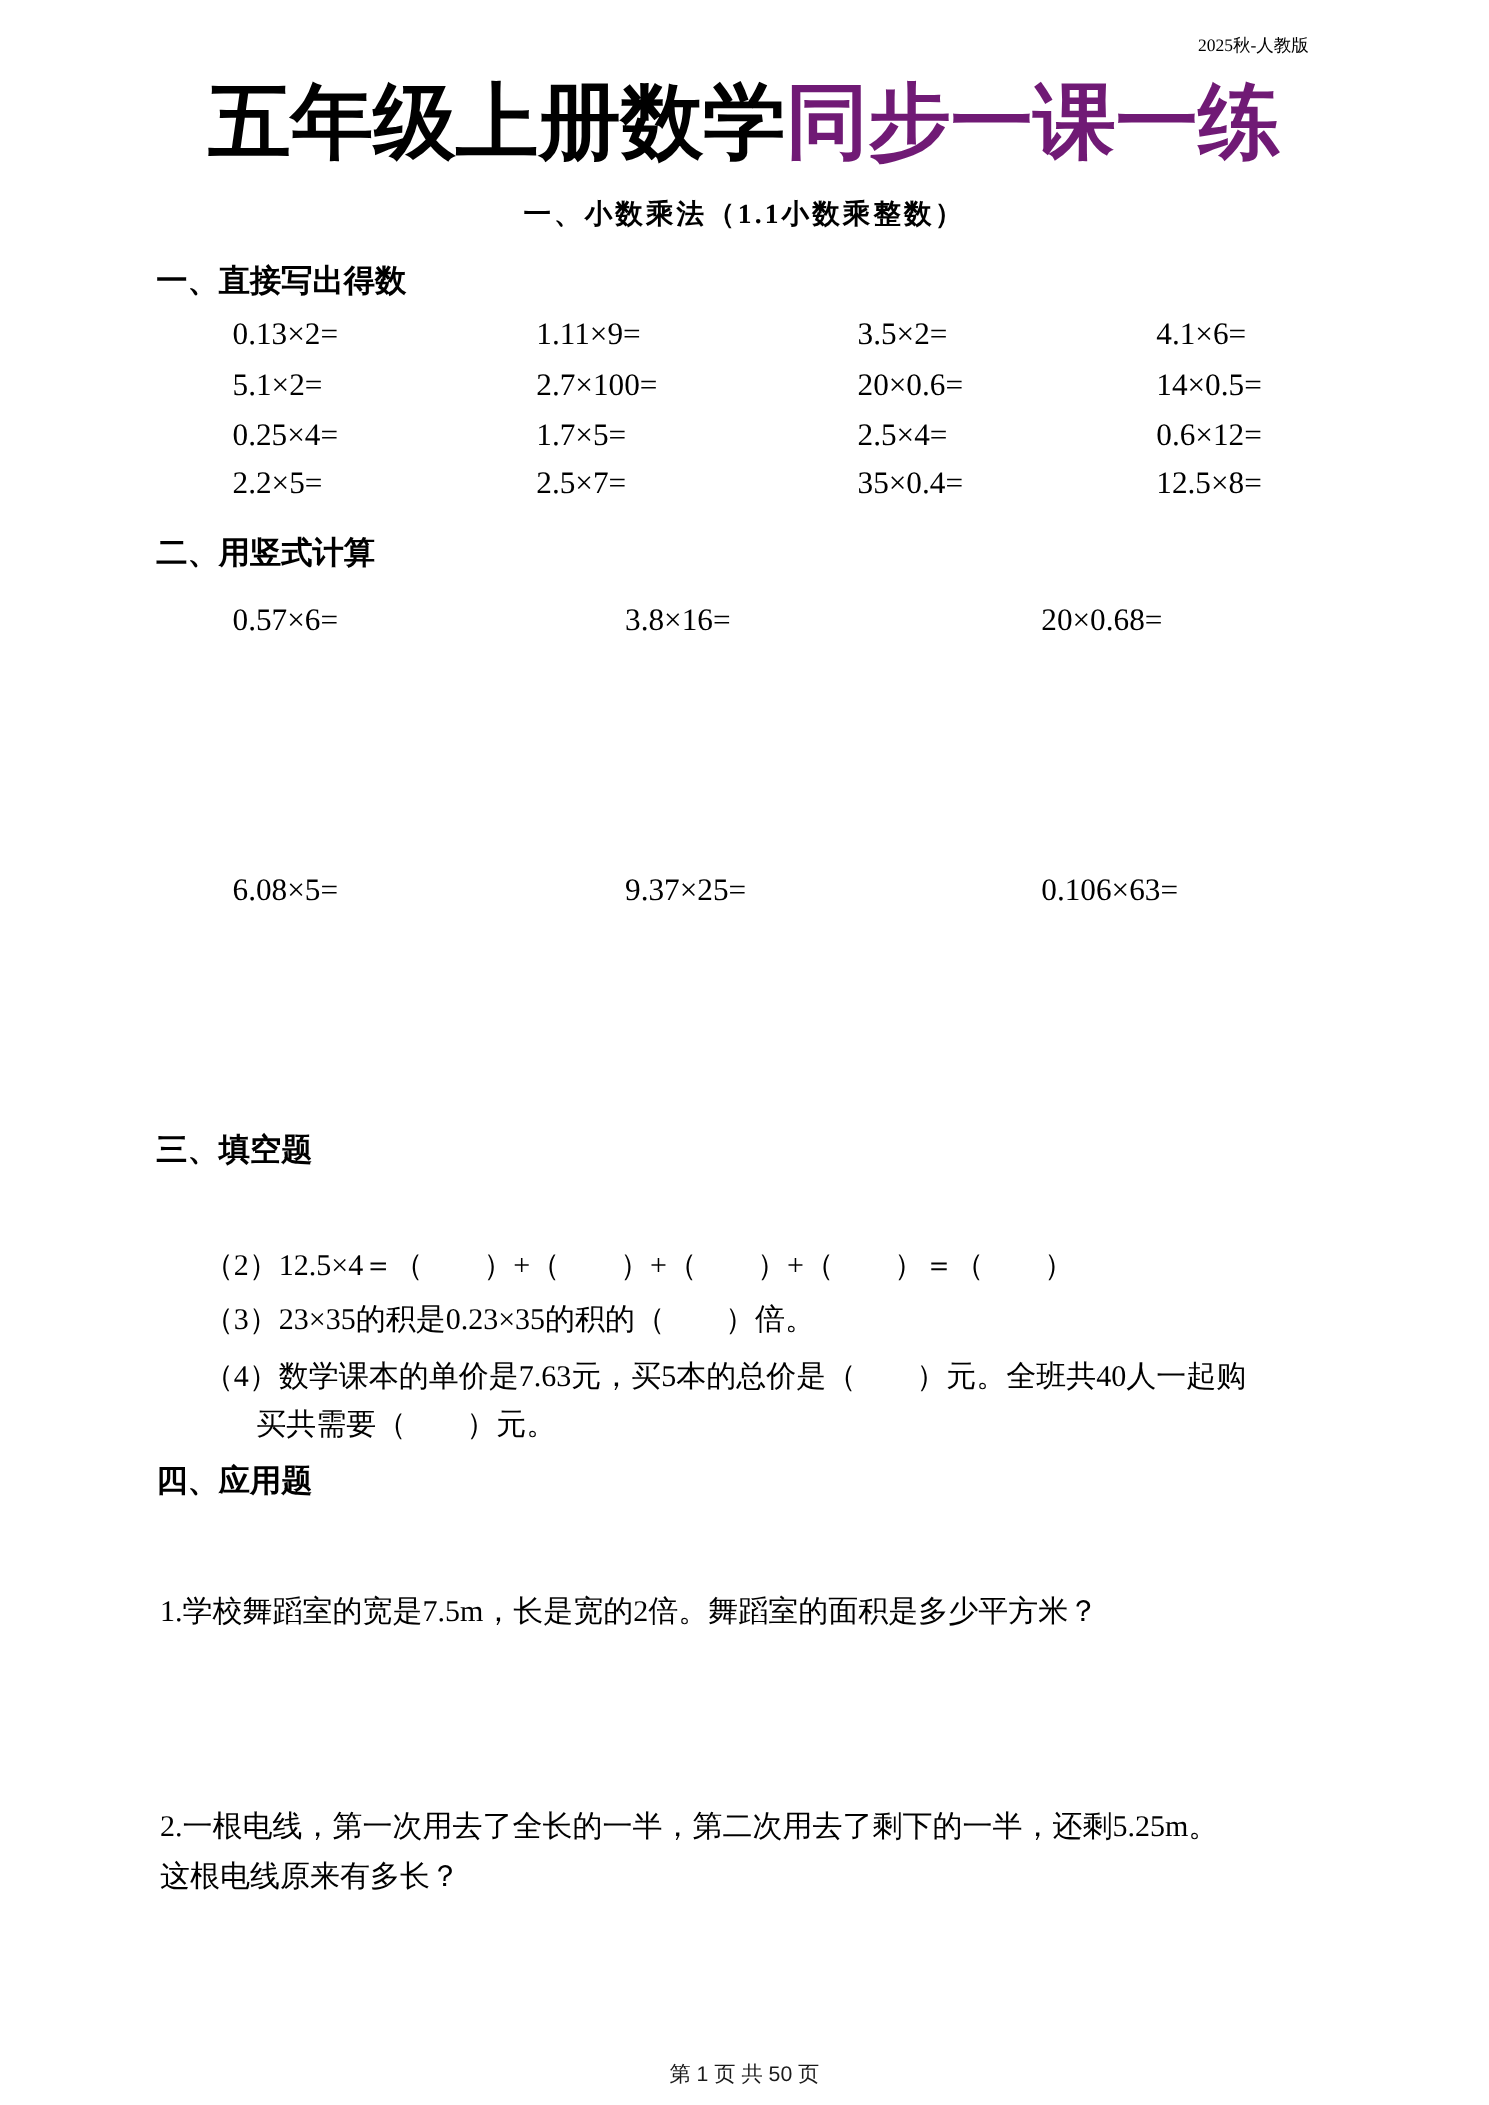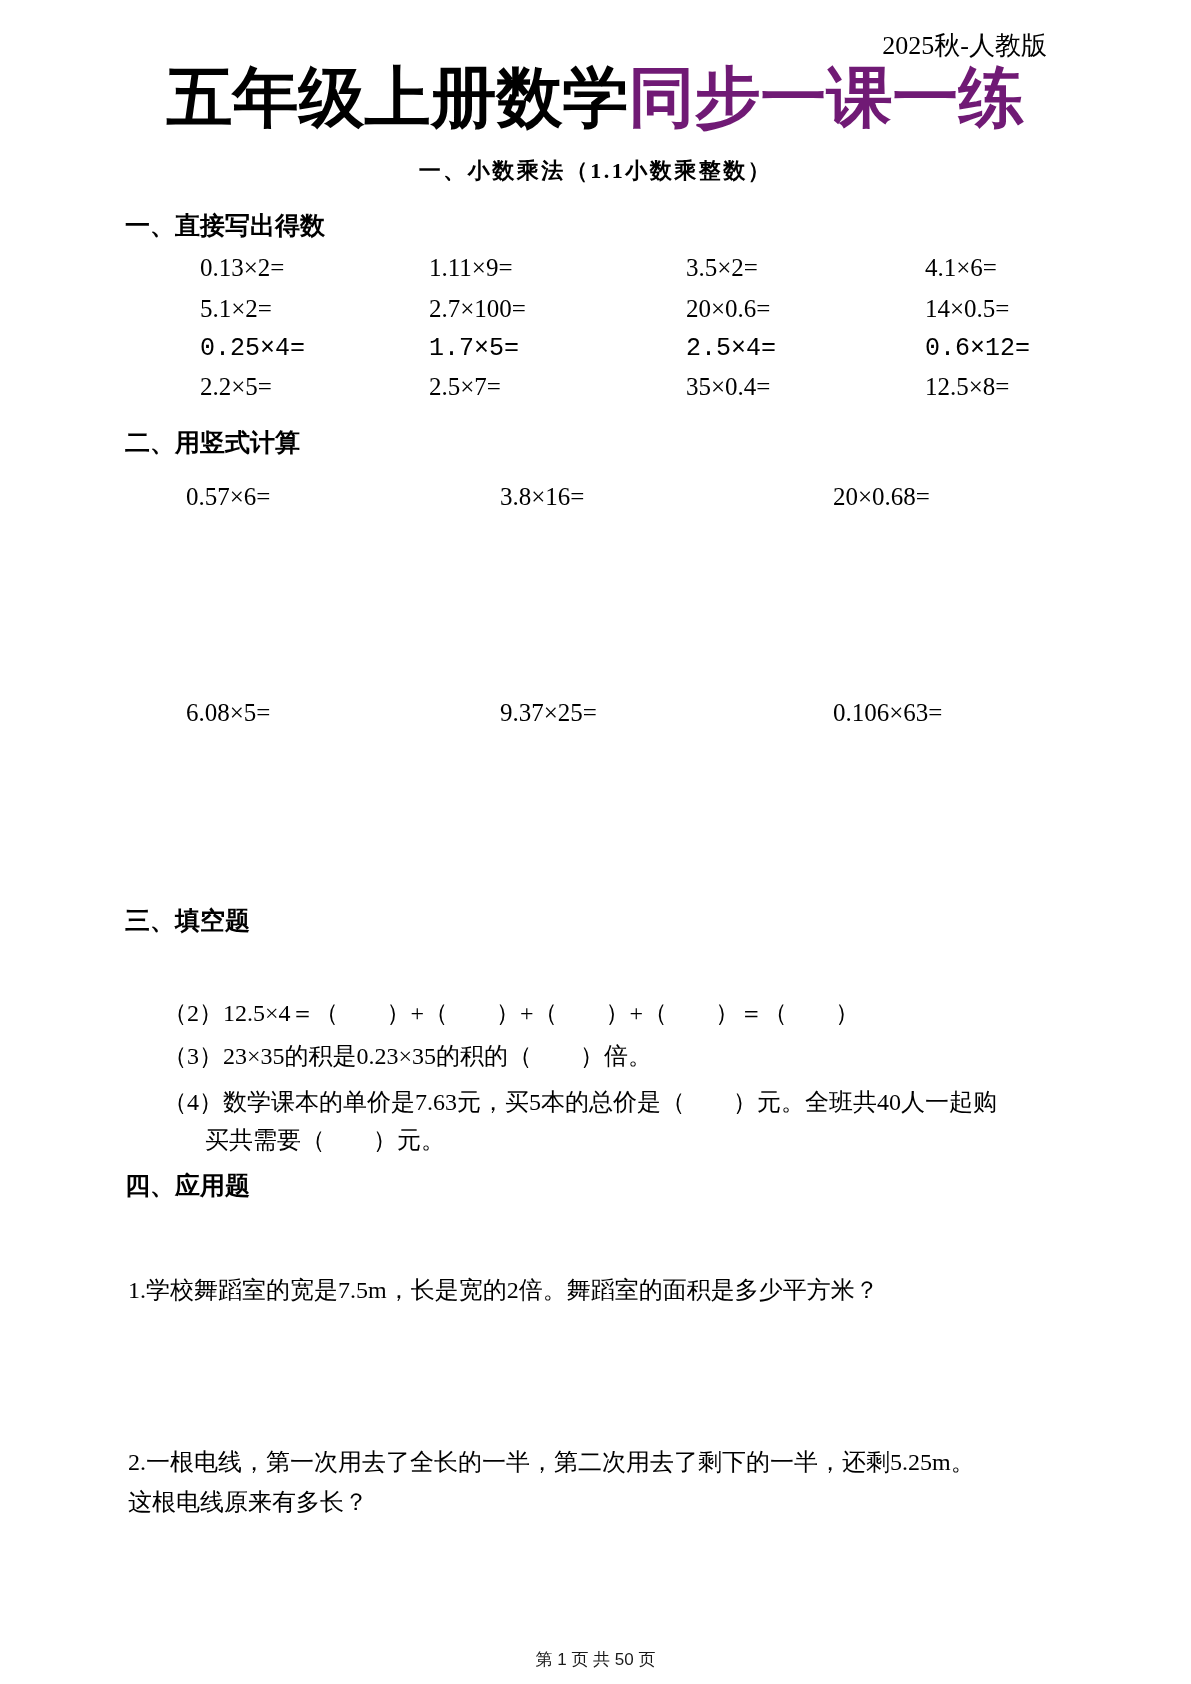--- a/index.html
+++ b/index.html
@@ -5,41 +5,41 @@
   html,body{margin:0;padding:0;background:#ffffff;}
   .page{
     position:relative;
     width:1191px;height:1684px;
     background:#ffffff;
     color:#000000;
     font-family:"Liberation Serif","DejaVu Serif",serif;
     overflow:hidden;
   }
   .abs{position:absolute;white-space:nowrap;line-height:1.2;}
-  .edition{top:30px;right:144px;font-size:26px;}
+  .edition{top:30px;right:144px;font-size:14px;}
   .title{
     top:58px;left:0;right:0;text-align:center;
     font-family:"Liberation Sans","DejaVu Sans",sans-serif;
     font-weight:700;font-size:66px;letter-spacing:0px;margin:0;
   }
   .subtitle{
     top:158px;left:0;right:0;text-align:center;
     font-size:22px;font-weight:700;letter-spacing:2.5px;
   }
   .h{
     font-family:"Liberation Sans","DejaVu Sans",sans-serif;
     font-weight:700;font-size:25px;left:125px;
   }
   .h1{top:210px;}
   .h2{top:427px;}
   .h3{top:905px;}
   .h4{top:1170px;}
   .prob{font-size:25px;}
-  .r1{top:253px;} .r2{top:294px;} .r3{top:334px;font-family:Liberation Mono, monospace;} .r4{top:372px;}
-  .c1{left:200px;} .c2{left:429px;} .c3{left:686px;} .c4{left:925px;}
+  .r1{top:253px;} .r2{top:294px;} .r3{top:334px;} .r4{top:372px;}
+  .c1{left:186px;} .c2{left:429px;} .c3{left:686px;} .c4{left:925px;}
   .e1{top:482px;} .e2{top:698px;}
   .d1{left:186px;text-align:center;} .d2{left:500px;} .d3{left:833px;}
   .item{font-size:24px;left:163px;}
   .i1{top:956px;} .i2{top:999px;} .i3{top:1042px;} .i4{top:1088px;}
   .i4b{top:1126px;left:205px;}
   .para{font-size:24px;left:128px;margin-top:44px;}
   .p1{top:1232px;} .p2a{top:1404px;} .p2b{top:1444px;text-align:right;}
   .footer{
     top:1650px;left:0;right:0;text-align:center;
     font-family:"Liberation Sans","DejaVu Sans",sans-serif;

